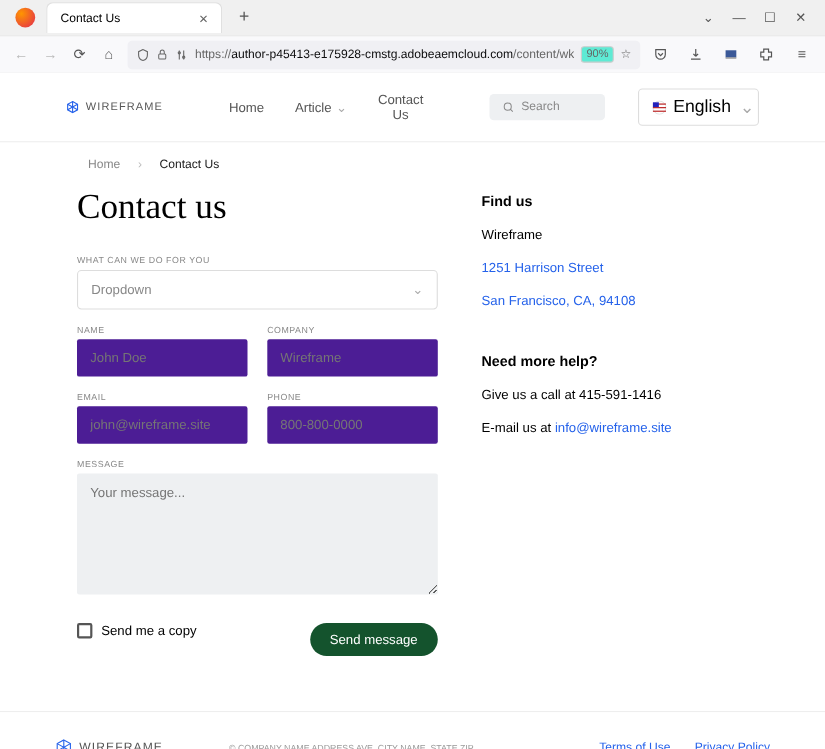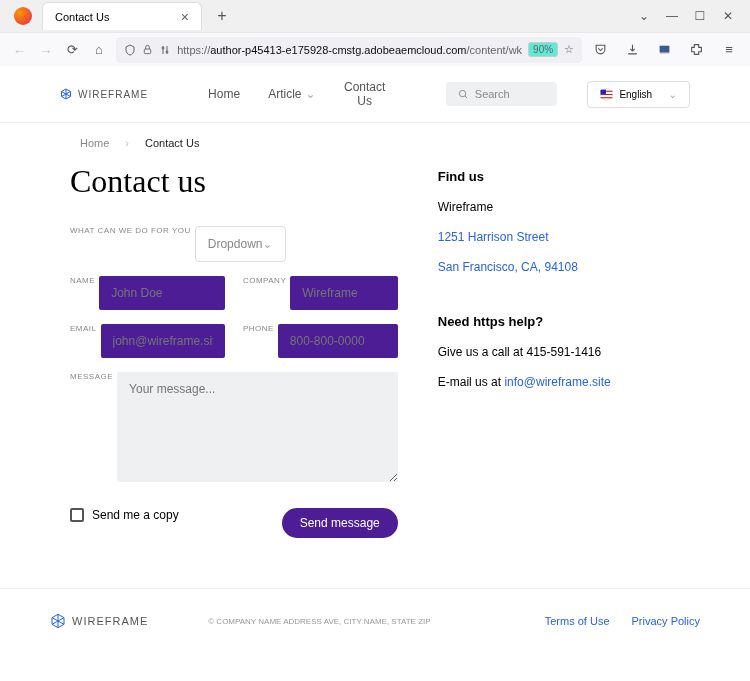--- a/index.html
+++ b/index.html
@@ -23,42 +23,42 @@
 .toolbar-right{display:flex;gap:10px;color:#555;font-size:13px}
 
 .page{background:#fff;height:615px;overflow:auto}
 .header{display:flex;align-items:center;padding:14px 60px;border-bottom:1px solid #eee;gap:30px}
 .brand{display:flex;align-items:center;gap:6px;font-size:10px;letter-spacing:1px;color:#555}
 .brand-icon{width:12px;height:12px}
 .nav{display:flex;gap:28px;font-size:12px;color:#555;margin-left:30px}
 .nav-item{display:flex;align-items:center;gap:4px;max-width:60px;text-align:center}
 .header-spacer{flex:1}
 .search-box{display:flex;align-items:center;background:#eef0f2;border-radius:4px;padding:6px 12px;width:120px;font-size:11px;color:#888;gap:6px}
-.lang-box{display:flex;align-items:center;border:1px solid #ddd;border-radius:4px;padding:6px 12px;width:110px;font-size:10px;gap:8px;justify-content:space-between}
+.lang-box{display:flex;align-items:center;border:1px solid #ddd;border-radius:4px;padding:6px 12px;width:110px;font-size:16px;gap:8px;justify-content:space-between}
 .lang-left{display:flex;gap:6px;align-items:center}
 .breadcrumb{display:flex;align-items:center;gap:16px;padding:14px 80px;font-size:11px;color:#888}
 .bc-home{cursor:default}
 .bc-sep{color:#bbb}
 .bc-cur{color:#222}
 .main-wrap{display:flex;padding:0 70px 20px;gap:40px}
 .left-col{flex:1.15}
 .right-col{flex:0.85;padding-top:6px}
 h1.title{font-family:Georgia,serif;font-size:32px;font-weight:400;margin-bottom:26px}
 .form-section{display:flex;flex-direction:column;gap:14px}
-.fg{display:flex;flex-direction:row;gap:4px}
+.fg{display:flex;flex-direction:column;gap:4px}
 .fg-row{display:flex;gap:18px}
 .fg-row .fg{flex:1}
 .flabel{font-size:8px;letter-spacing:0.5px;color:#888;text-transform:uppercase}
 .dropdown{display:flex;align-items:center;justify-content:space-between;border:1px solid #ddd;border-radius:4px;padding:10px 12px;font-size:12px;color:#888}
 .finput{background:#4c1d95;border:none;border-radius:2px;padding:10px 12px;font-size:12px;color:#888;width:100%}
 .ftextarea{background:#eef0f2;border:none;border-radius:2px;padding:10px 12px;font-size:12px;color:#888;width:100%;height:110px;resize:both}
 .form-footer{display:flex;align-items:flex-start;justify-content:space-between;margin-top:12px}
 .chk-wrap{display:flex;align-items:center;gap:8px;font-size:12px}
 .chk{width:14px;height:14px;border:2px solid #555;border-radius:2px}
-.send-btn{background:#4c1d95;color:#fff;border:none;border-radius:16px;padding:8px 18px;font-size:12px;cursor:pointer}
+.send-btn{background:#14532d;color:#fff;border:none;border-radius:16px;padding:8px 18px;font-size:12px;cursor:pointer}
 h3.side-h{font-size:13px;font-weight:600;margin-bottom:16px}
 .side-p{font-size:12px;margin-bottom:16px}
 .side-link{color:#2562ea;font-size:12px;display:block;margin-bottom:16px}
 .side-block{margin-bottom:40px}
 .footer{border-top:1px solid #eee;padding:24px 50px;display:flex;align-items:center;font-size:10px;margin-top:30px}
 .footer .brand{font-size:11px}
 .foot-copy{color:#999;font-size:8px;margin-left:60px}
 .foot-spacer{flex:1}
 .foot-links{display:flex;gap:22px}
 .foot-links a{color:#2562ea;text-decoration:none;font-size:11px}
@@ -234,21 +234,21 @@
     </div>
 
     <div class="right-col">
       <div class="side-block">
         <h3 class="side-h">Find us</h3>
         <p class="side-p">Wireframe</p>
         <a class="side-link">1251 Harrison Street</a>
         <a class="side-link">San Francisco, CA, 94108</a>
       </div>
       <div class="side-block">
-        <h3 class="side-h">Need https help?</h3>
+        <h3 class="side-h">Need more help?</h3>
         <p class="side-p">Give us a call at 415-591-1416</p>
         <p class="side-p">
           <span>E-mail us at </span><a style="color:#2562ea">info@wireframe.site</a>
         </p>
       </div>
     </div>
   </div>
 
   <div class="footer">
     <div class="brand">

